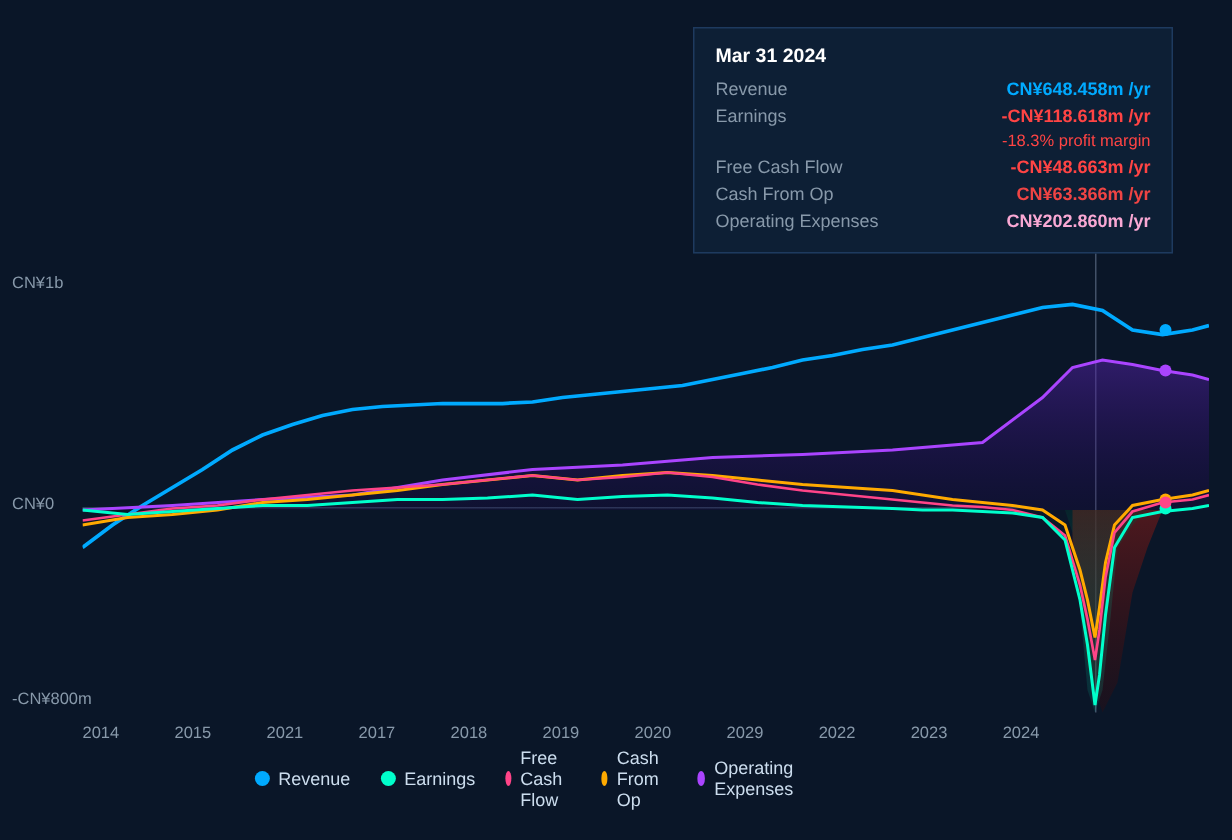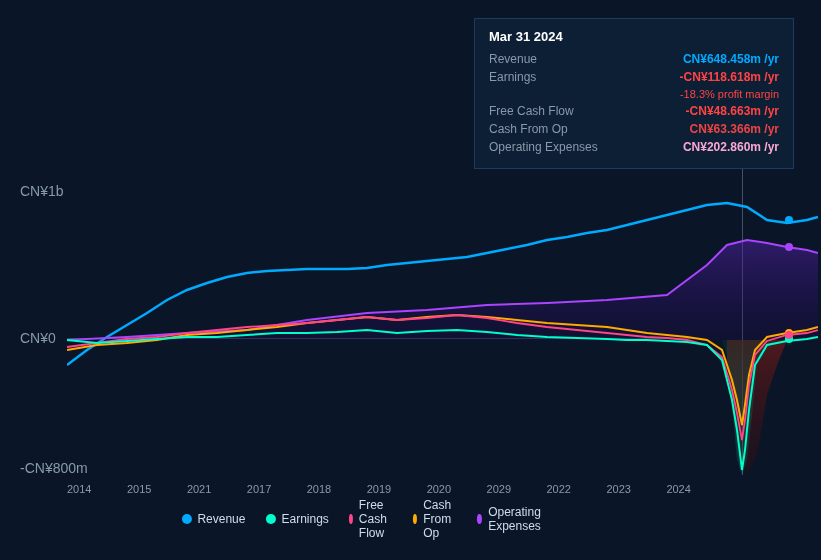--- a/index.html
+++ b/index.html
@@ -9,21 +9,20 @@
       background: #0a1628;
       font-family: Arial, sans-serif;
       overflow: hidden;
       position: relative;
     }
 
     .chart-container {
       width: 703px;
       height: 560px;
       position: relative;
-      margin-left: 12px;
     }
 
     
     .tooltip-box {
       position: absolute;
       top: 18px;
       left: 462px;
       background: #0d1f35;
       border: 1px solid #1e3a5f;
       padding: 10px 14px;
@@ -68,21 +67,21 @@
     }
     .profit-margin-label {
       color: #ff4444;
       font-size: 11px;
     }
 
     
     .y-label {
       position: absolute;
       color: #8899aa;
-      font-size: 14px;
+      font-size: 11px;
     }
 
     .y-label-top {
       top: 183px;
       left: 8px;
     }
 
     .y-label-zero {
       top: 330px;
       left: 8px;
@@ -110,21 +109,21 @@
       left: 55px;
       right: 0px;
       bottom: 85px;
     }
 
     
     .x-axis {
       position: absolute;
       bottom: 65px;
       left: 55px;
-      right: 24px;
+      right: 10px;
       display: flex;
       justify-content: space-between;
       text-align: right;
     }
 
     .x-label {
       color: #8899aa;
       font-size: 11px;
     }
 

